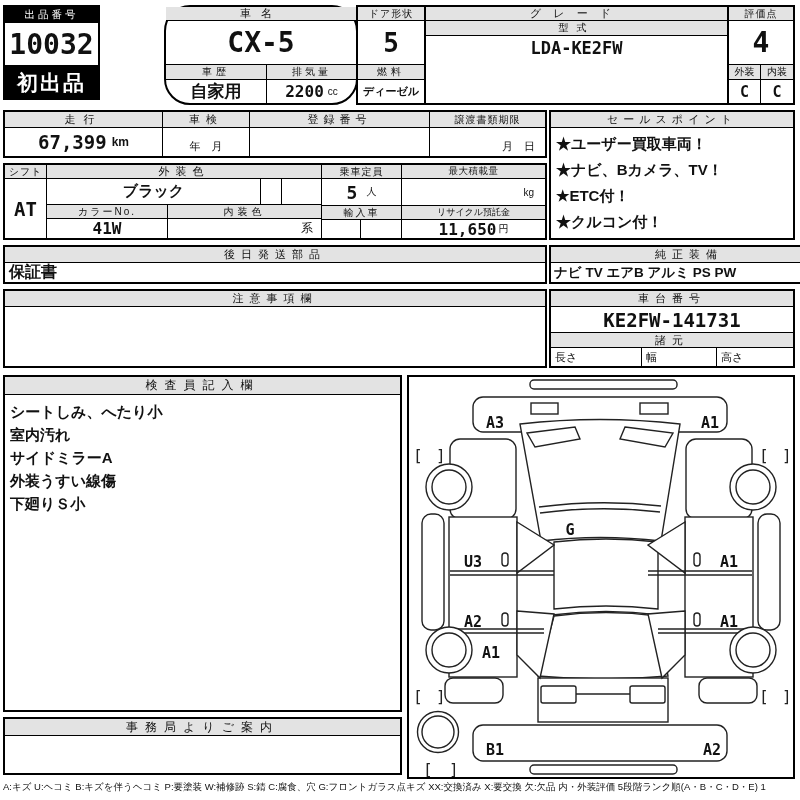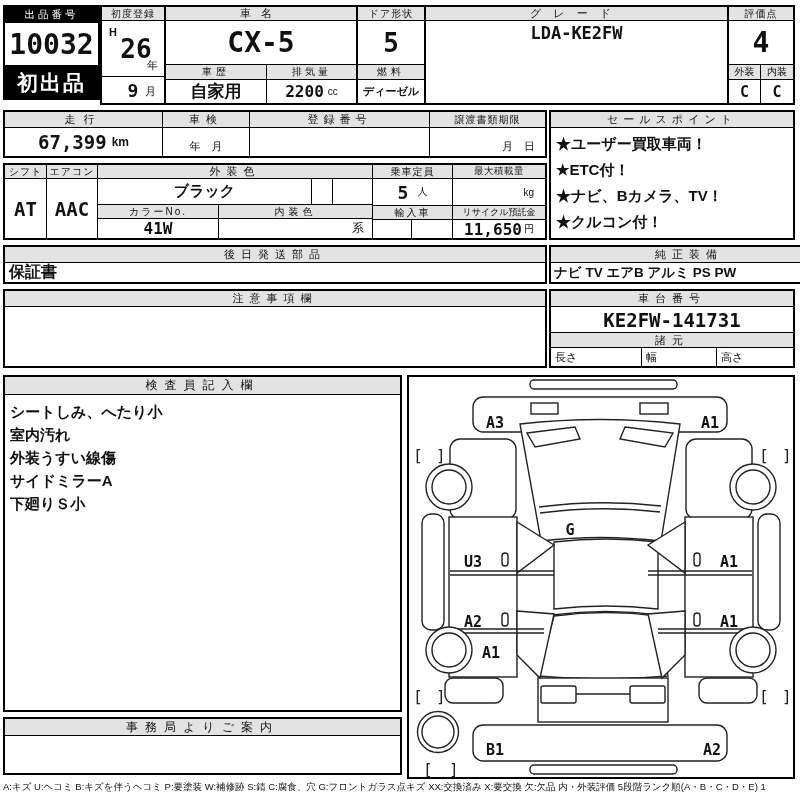--- a/index.html
+++ b/index.html
@@ -29,34 +29,22 @@
 <div id="sheet">
 
   <div class="box" style="left:3px;top:5px;width:97px;height:95px;">
     <div class="hdr dark" style="height:16px;font-size:10.5px;">出品番号</div>
     <div class="cell" style="height:44px;border-bottom:2px solid #000;font-size:28px;">
       <span class="mono">10032</span>
     </div>
     <div class="cell" style="height:31px;background:#000;color:#fff;font-size:21px;letter-spacing:2px;font-weight:bold;">初出品</div>
   </div>
 
-  <div class="box" style="left:100px;top:5px;width:66px;height:100px;">
-    <div class="hdr" style="height:14px;font-size:10px;letter-spacing:1px;">初度登録</div>
-    <div class="cell bb" style="height:56px;">
-      <span style="position:absolute;left:7px;top:5px;font-size:11px;font-weight:bold;">H</span>
-      <span class="mono" style="font-size:26px;margin-left:6px;">26</span>
-      <span style="position:absolute;right:6px;bottom:3px;font-size:11px;">年</span>
-    </div>
-    <div class="cell" style="height:26px;">
-      <span class="mono" style="font-size:18px;">9</span>
-      <span style="position:absolute;right:8px;bottom:4px;font-size:11px;">月</span>
-    </div>
-  </div>
-
-  <div class="box" style="left:164px;top:5px;width:194px;height:100px;">
+
+  <div class="box" style="left:164px;top:5px;width:194px;height:100px;border-radius:26px;">
     <div class="hdr" style="height:14px;letter-spacing:10px;">車名</div>
     <div class="cell bb" style="height:44px;font-size:28px;">
       <span class="mono">CX-5</span>
     </div>
     <div class="row" style="height:15px;">
       <div class="hdr br" style="width:101px;height:15px;font-size:10px;letter-spacing:4px;border-bottom:1px solid #000;">車歴</div>
       <div class="hdr" style="flex:1;height:15px;font-size:10px;letter-spacing:3px;border-bottom:1px solid #000;">排気量</div>
     </div>
     <div class="row" style="height:23px;">
       <div class="cell br b" style="width:101px;font-size:17px;">自家用</div>
@@ -71,20 +59,21 @@
     <div class="hdr" style="height:14px;font-size:10px;letter-spacing:1px;">ドア形状</div>
     <div class="cell bb" style="height:44px;">
       <span class="mono" style="font-size:26px;">5</span>
     </div>
     <div class="hdr" style="height:15px;font-size:10px;letter-spacing:4px;border-top:0;">燃料</div>
     <div class="cell b" style="height:23px;font-size:11px;">ディーゼル</div>
   </div>
 
   <div class="box" style="left:424px;top:5px;width:305px;height:100px;">
     <div class="hdr" style="height:14px;letter-spacing:12px;">グレード</div>
+    <div class="hdr" style="height:15px;font-size:10px;letter-spacing:8px;">型式</div>
     <div class="cell" style="height:23px;">
       <span class="mono" style="font-size:17px;">LDA-KE2FW</span>
     </div>
   </div>
 
   <div class="box" style="left:727px;top:5px;width:68px;height:100px;">
     <div class="hdr" style="height:14px;font-size:10px;letter-spacing:1px;">評価点</div>
     <div class="cell bb" style="height:44px;">
       <span class="mono" style="font-size:28px;">4</span>
     </div>
@@ -120,26 +109,20 @@
     </div>
   </div>
 
   <div class="box row" style="left:3px;top:163px;width:544px;height:77px;">
     <div class="br" style="width:42px;display:flex;flex-direction:column;">
       <div class="hdr" style="height:14px;font-size:10px;letter-spacing:1px;">シフト</div>
       <div class="cell" style="flex:1;">
           <span class="mono" style="font-size:19px;">AT</span>
         </div>
     </div>
-    <div class="br" style="width:51px;display:flex;flex-direction:column;">
-      <div class="hdr" style="height:14px;font-size:10px;letter-spacing:1px;">エアコン</div>
-      <div class="cell" style="flex:1;">
-          <span class="mono" style="font-size:19px;">AAC</span>
-        </div>
-    </div>
     <div class="br" style="width:275px;display:flex;flex-direction:column;">
       <div class="hdr" style="height:14px;letter-spacing:6px;">外装色</div>
       <div class="row bb" style="height:27px;">
         <div class="cell br b" style="width:214px;font-size:15px;">ブラック</div>
         <div class="cell br" style="width:21px;"></div>
         <div class="cell" style="flex:1;"></div>
       </div>
       <div class="row" style="height:14px;">
         <div class="hdr br" style="width:121px;height:14px;font-size:10px;letter-spacing:2px;">カラーNo.</div>
         <div class="hdr" style="flex:1;height:14px;font-size:10px;letter-spacing:4px;">内装色</div>
@@ -180,22 +163,22 @@
   </div>
 
   <div class="box" style="left:3px;top:289px;width:544px;height:79px;">
     <div class="hdr" style="height:16px;letter-spacing:6px;">注意事項欄</div>
   </div>
 
   <div class="box" style="left:549px;top:110px;width:246px;height:130px;">
     <div class="hdr" style="height:16px;letter-spacing:5px;">セールスポイント</div>
     <div class="lines" style="font-size:15px;line-height:26px;">
       <div>★ユーザー買取車両！</div>
+      <div>★ナビ、Bカメラ、TV！</div>
       <div>★ETC付！</div>
-      <div>★ナビ、Bカメラ、TV！</div>
       <div>★クルコン付！</div>
     </div>
   </div>
 
   <div class="box" style="left:549px;top:245px;width:280px;height:39px;">
     <div class="hdr" style="height:16px;letter-spacing:6px;">純正装備</div>
     <div class="cell left b" style="height:19px;padding-left:3px;font-size:13.5px;">ナビ TV エアB アルミ PS PW</div>
   </div>
 
   <div class="box" style="left:549px;top:289px;width:246px;height:79px;">
@@ -209,22 +192,22 @@
       <div class="cell br left" style="width:75px;padding-left:4px;font-size:11px;">幅</div>
       <div class="cell left" style="flex:1;padding-left:4px;font-size:11px;">高さ</div>
     </div>
   </div>
 
   <div class="box" style="left:3px;top:375px;width:399px;height:337px;">
     <div class="hdr" style="height:18px;font-size:12px;letter-spacing:7px;">検査員記入欄</div>
     <div class="lines" style="font-size:15px;line-height:23px;padding-top:5px;">
       <div>シートしみ、へたり小</div>
       <div>室内汚れ</div>
+      <div>サイドミラーA</div>
       <div>外装うすい線傷</div>
-      <div>サイドミラーA</div>
       <div>下廻りＳ小</div>
     </div>
   </div>
 
   <div class="box" style="left:3px;top:717px;width:399px;height:58px;">
     <div class="hdr" style="height:17px;font-size:12px;letter-spacing:7px;">事務局よりご案内</div>
   </div>
 
   <div class="box" style="left:407px;top:375px;width:388px;height:404px;">
     <svg width="384" height="400" viewBox="0 0 384 400">

